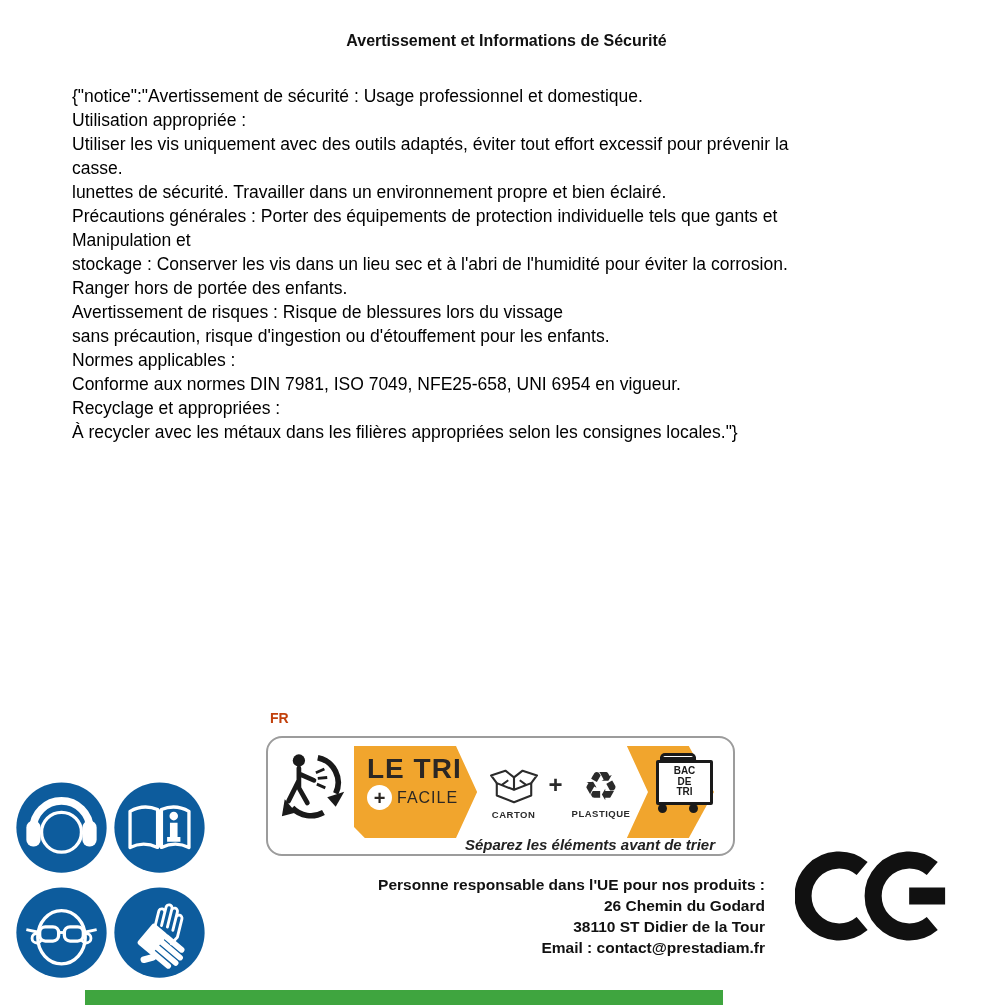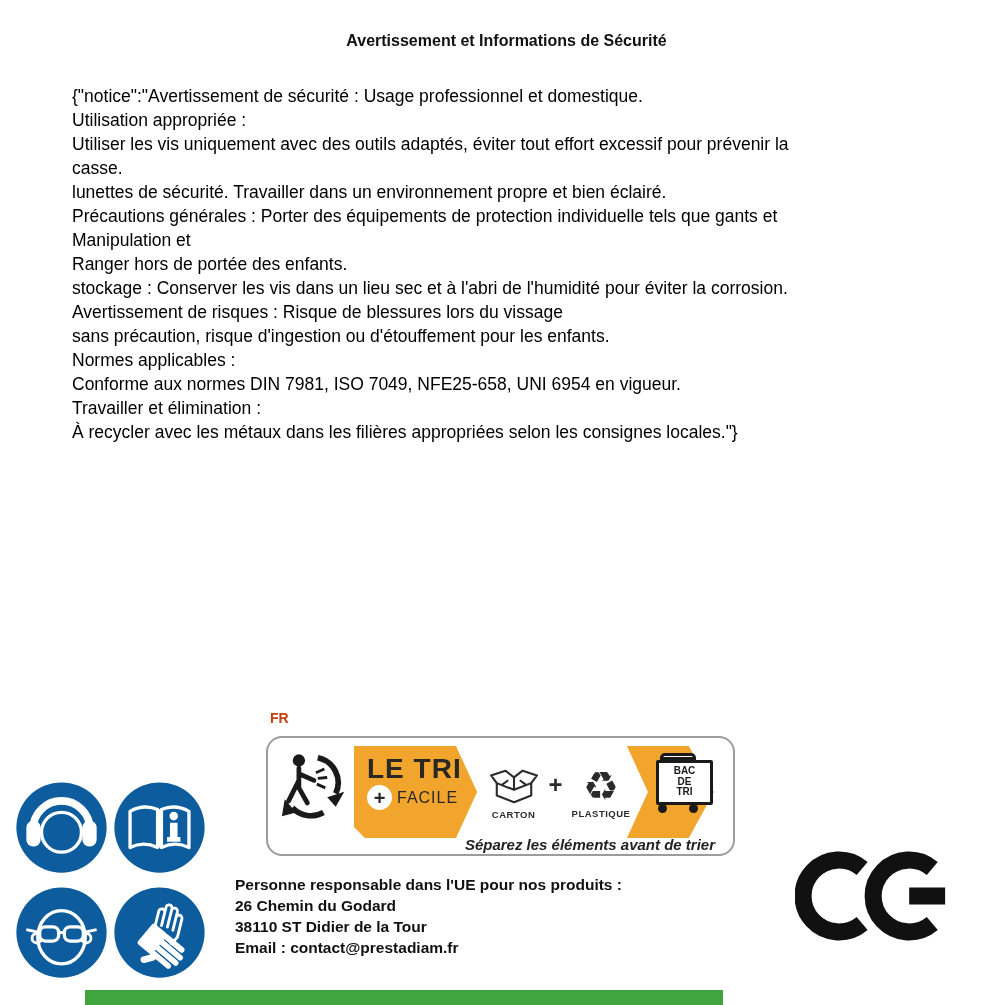--- a/index.html
+++ b/index.html
@@ -61,21 +61,21 @@
     box-sizing:border-box;text-align:center;font-size:10px;line-height:10.5px;font-weight:800;
     color:#1a1a1a;padding:3px 0 4px 0;
   }
   .bin-wheels{display:flex;justify-content:space-between;padding:0 2px;margin-top:-1px;}
   .bin-wheels span{width:9px;height:9px;border-radius:50%;background:#1a1a1a;display:block;}
   .tagline{
     position:absolute;right:18px;top:98px;font-size:15px;font-style:italic;font-weight:bold;color:#222;
   }
   
   .resp{
-    position:absolute;left:235px;top:874px;width:530px;text-align:left;
+    position:absolute;left:235px;top:874px;width:530px;text-align:right;
     font-size:15.5px;font-weight:bold;line-height:21px;color:#111;
   }
   
   .ce{position:absolute;left:795px;top:845px;width:160px;height:102px;}
   .ce path{stroke:var(--ce-black);stroke-width:19;fill:none;}
   
   .footer-bar{position:absolute;left:85px;top:990px;width:638px;height:15px;background:var(--footer-green);}
 </style>
 </head>
 <body>
@@ -85,27 +85,27 @@
   <h1 class="title">Avertissement et Informations de Sécurité</h1>
 
   <div class="notice">
     <div class="nl">{"notice":"Avertissement de sécurité : Usage professionnel et domestique.</div>
     <div class="nl">Utilisation appropriée :</div>
     <div class="nl">Utiliser les vis uniquement avec des outils adaptés, éviter tout effort excessif pour prévenir la</div>
     <div class="nl">casse.</div>
     <div class="nl">lunettes de sécurité. Travailler dans un environnement propre et bien éclairé.</div>
     <div class="nl">Précautions générales : Porter des équipements de protection individuelle tels que gants et</div>
     <div class="nl">Manipulation et</div>
+    <div class="nl">stockage : Conserver les vis dans un lieu sec et à l'abri de l'humidité pour éviter la corrosion.</div>
     <div class="nl">Ranger hors de portée des enfants.</div>
-    <div class="nl">stockage : Conserver les vis dans un lieu sec et à l'abri de l'humidité pour éviter la corrosion.</div>
     <div class="nl">Avertissement de risques : Risque de blessures lors du vissage</div>
     <div class="nl">sans précaution, risque d'ingestion ou d'étouffement pour les enfants.</div>
     <div class="nl">Normes applicables :</div>
     <div class="nl">Conforme aux normes DIN 7981, ISO 7049, NFE25-658, UNI 6954 en vigueur.</div>
-    <div class="nl">Travailler et élimination :</div>
+    <div class="nl">Recyclage et appropriées :</div>
     <div class="nl">À recycler avec les métaux dans les filières appropriées selon les consignes locales."}</div>
   </div>
 
   <div class="pictos">
     <svg class="picto" viewBox="0 0 100 100">
       <circle class="picto-bg" cx="50" cy="50" r="47.5"></circle>
       <path d="M20 52 a30 30 0 0 1 60 0" fill="none" stroke="#fff" stroke-width="8"></path>
       <circle cx="50" cy="55" r="21" fill="none" stroke="#fff" stroke-width="3.5"></circle>
       <rect x="13" y="43" width="15" height="27" rx="7" fill="#fff"></rect>
       <rect x="72" y="43" width="15" height="27" rx="7" fill="#fff"></rect>

